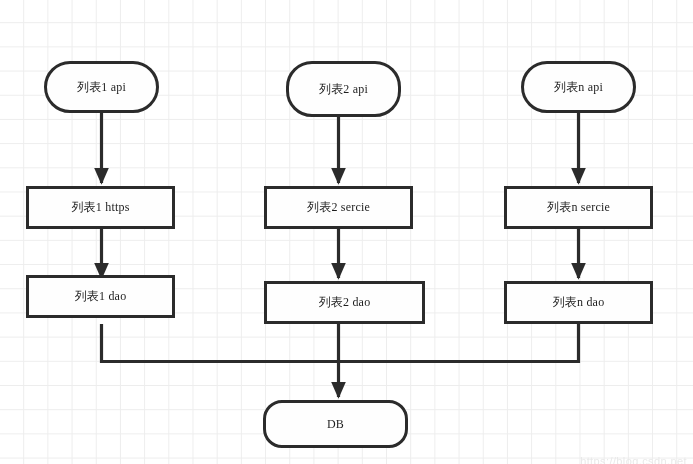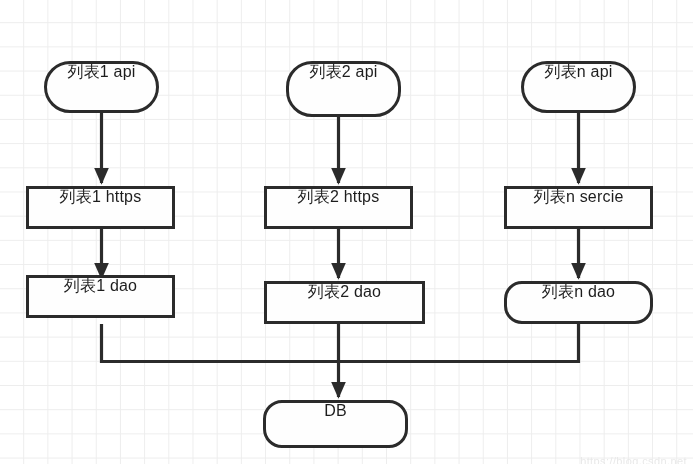--- a/index.html
+++ b/index.html
@@ -30,27 +30,29 @@
     width: 693px;
     height: 464px;
     pointer-events: none;
   }
   .node {
     position: absolute;
     box-sizing: border-box;
     background: #fefefe;
     border: 3px solid #2b2b2b;
     display: flex;
+    align-items: center;
     justify-content: center;
     color: #1d1d1d;
-    font-size: 16px;
+    font-size: 12px;
     line-height: 1;
     letter-spacing: 0.2px;
     white-space: nowrap;
     z-index: 2;
+    font-family: Liberation Serif, serif;
   }
   .node.rounded {
     border-radius: 26px;
   }
   .node-label {
     display: block;
     padding-bottom: 1px;
   }
   .watermark {
     position: absolute;
@@ -100,33 +102,33 @@
     <span class="node-label">列表2 api</span>
   </div>
   <div class="node rounded" style="left:521px; top:61px; width:115px; height:52px;">
     <span class="node-label">列表n api</span>
   </div>
 
   <div class="node" style="left:26px; top:186px; width:149px; height:43px;">
     <span class="node-label">列表1 https</span>
   </div>
   <div class="node" style="left:264px; top:186px; width:149px; height:43px;">
-    <span class="node-label">列表2 https</span>
+    <span class="node-label">列表2 sercie</span>
   </div>
   <div class="node" style="left:504px; top:186px; width:149px; height:43px;">
     <span class="node-label">列表n sercie</span>
   </div>
 
   <div class="node" style="left:26px; top:275px; width:149px; height:43px;">
     <span class="node-label">列表1 dao</span>
   </div>
   <div class="node" style="left:264px; top:281px; width:161px; height:43px;">
     <span class="node-label">列表2 dao</span>
   </div>
-  <div class="node" style="left:504px; top:281px; width:149px; height:43px;border-radius:18px;">
+  <div class="node" style="left:504px; top:281px; width:149px; height:43px;">
     <span class="node-label">列表n dao</span>
   </div>
 
   <div class="node" style="left:263px; top:400px; width:145px; height:48px;border-radius:19px;">
     <span class="node-label">DB</span>
   </div>
 
   <div class="watermark">https://blog.csdn.net</div>
 
 </div>

